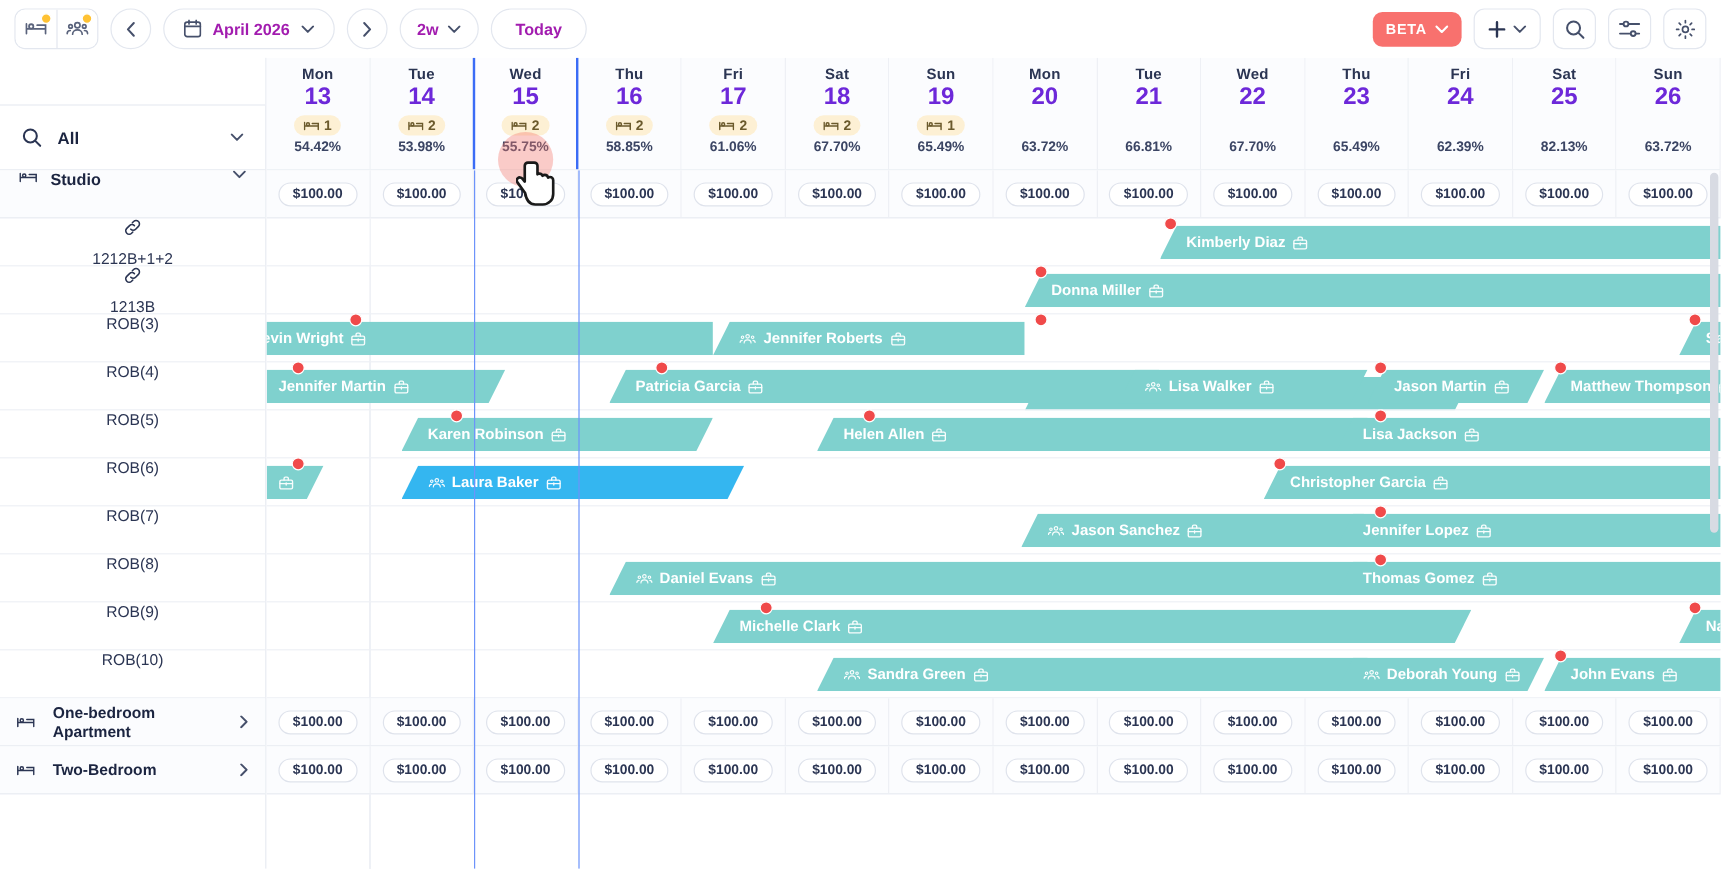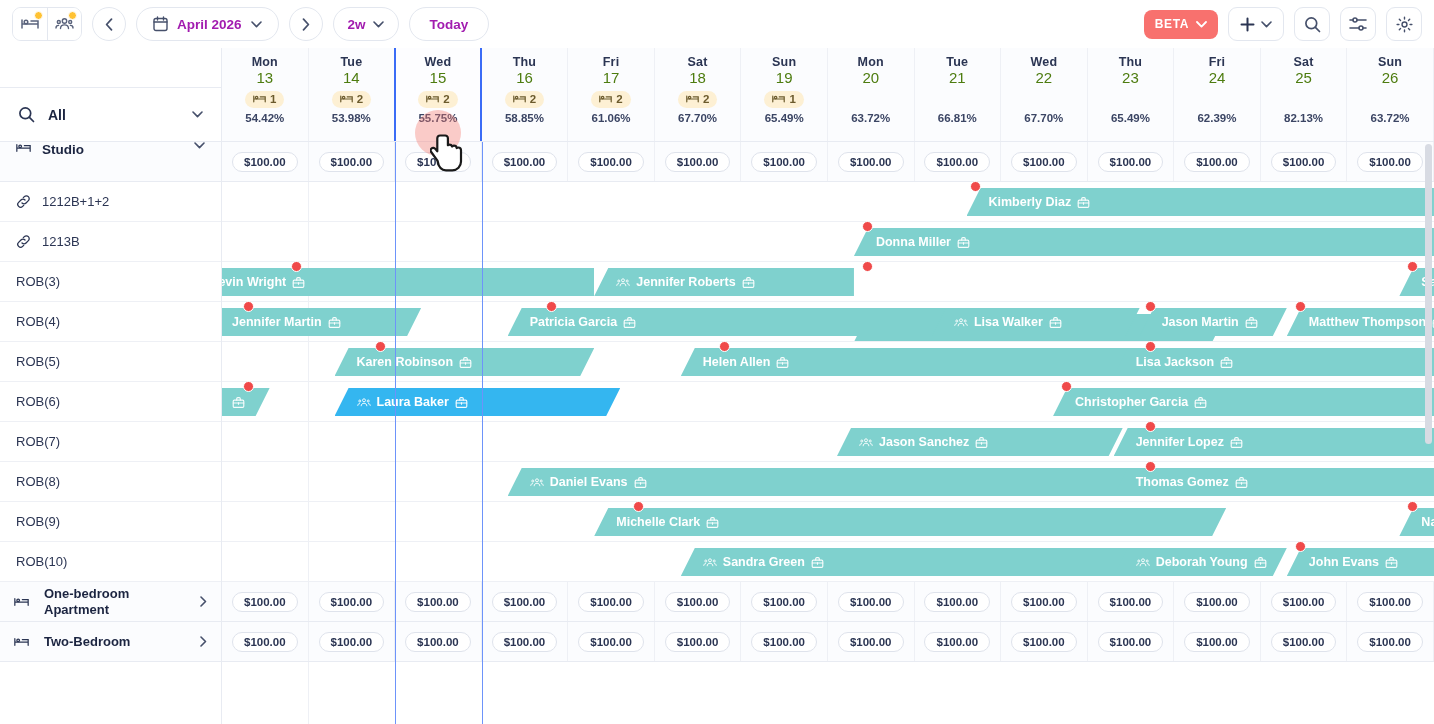--- a/index.html
+++ b/index.html
@@ -67,21 +67,21 @@
   .grid{ position:absolute; left:0; top:0; width:1212px; }
 
   
   .dayhead{ display:flex; height:94px; border-bottom:1px solid #e8ebf2; }
   .daycell{
     width:86.57px; flex:0 0 86.57px; border-right:1px solid #eef0f5;
     background:#fbfcfe; display:flex; flex-direction:column; align-items:center;
     padding-top:7px; position:relative;
   }
   .dw{ font-size:12.5px; font-weight:700; color:#2b3553; letter-spacing:.2px; }
-  .dn{ font-size:15px; font-weight:400; color:#4d7c0f; line-height:1.12; margin-top:1px; }
+  .dn{ font-size:20px; font-weight:700; color:#6d28d9; line-height:1.12; margin-top:1px; }
   .dbadge{
     margin-top:4px; background:#fdf0d4; color:#6b5a2c; border-radius:999px;
     height:17px; display:inline-flex; align-items:center; gap:4px;
     padding:0 8px; font-size:11.5px; font-weight:700;
   }
   .dbadge.empty{ background:transparent; }
   .docc{ font-size:11.5px; color:#3b4564; font-weight:600; margin-top:4px; }
 
   .daycell.today{ background:#fdfdff; }
   .todayline{
@@ -96,21 +96,21 @@
   .l-search .txt{ font-size:14px; font-weight:700; color:#1b2440; flex:1; }
   .l-head-spacer{ height:40px; border-bottom:1px solid #e8ebf2; background:#fff; }
 
   .grp{
     height:40px; display:flex; align-items:flex-start; gap:11px; padding:0 16px;
     background:#fbfcfe; border-bottom:1px solid #e8ebf2; cursor:pointer;
   }
   .grp .gname{ font-size:13.5px; font-weight:600; color:#1b2440; flex:1; line-height:1.12; }
   .room{
     height:40px; display:flex; align-items:center; gap:11px; padding:0 16px;
-    border-bottom:1px solid #eef0f5; font-size:13px; color:#2b3553; cursor:pointer;
+    border-bottom:1px solid #eef0f5; font-size:13px; color:#2b3553; cursor:pointer;flex-direction:column;
   }
   .room .rname{ font-weight:500; }
   .grp2{
     height:40px; display:flex; align-items:center; gap:11px; padding:0 14px;
     background:#fbfcfe; border-bottom:1px solid #e8ebf2; cursor:pointer;
   }
   .grp2 .gname{
     font-size:13px; font-weight:600; color:#1b2440; flex:1; line-height:1.18;
     padding-left:4px;
   }
@@ -828,21 +828,21 @@
               <div class="cell"></div>
               <div class="cell"></div>
               <div class="cell"></div>
               <div class="cell"></div>
               <div class="cell"></div>
               <div class="cell"></div>
               <div class="cell"></div>
               <div class="cell"></div>
               <div class="cell"></div>
               <div class="cell"></div>
-              <div class="bar slant-lr" style="left: 615px; width: 285.684px;">
+              <div class="bar slant-lr" style="left: 629px; width: 285.684px;">
                 <span class="bicon">
                   <svg width="14" height="11" viewBox="0 0 19 14" fill="none" stroke="#fff" stroke-width="1.3">
                     <circle cx="9.5" cy="4" r="2"></circle>
                     <circle cx="3.8" cy="5" r="1.4"></circle>
                     <circle cx="15.2" cy="5" r="1.4"></circle>
                     <path d="M5.6 11.5c0-2.1 1.8-3.5 3.9-3.5s3.9 1.4 3.9 3.5M1 11c0-1.5 1-2.5 2.5-2.5M18 11c0-1.5-1-2.5-2.5-2.5" stroke-linecap="round"></path>
                   </svg>
                 </span>
                 <span class="bname">Jason Sanchez</span>
                 <span class="bicon">

